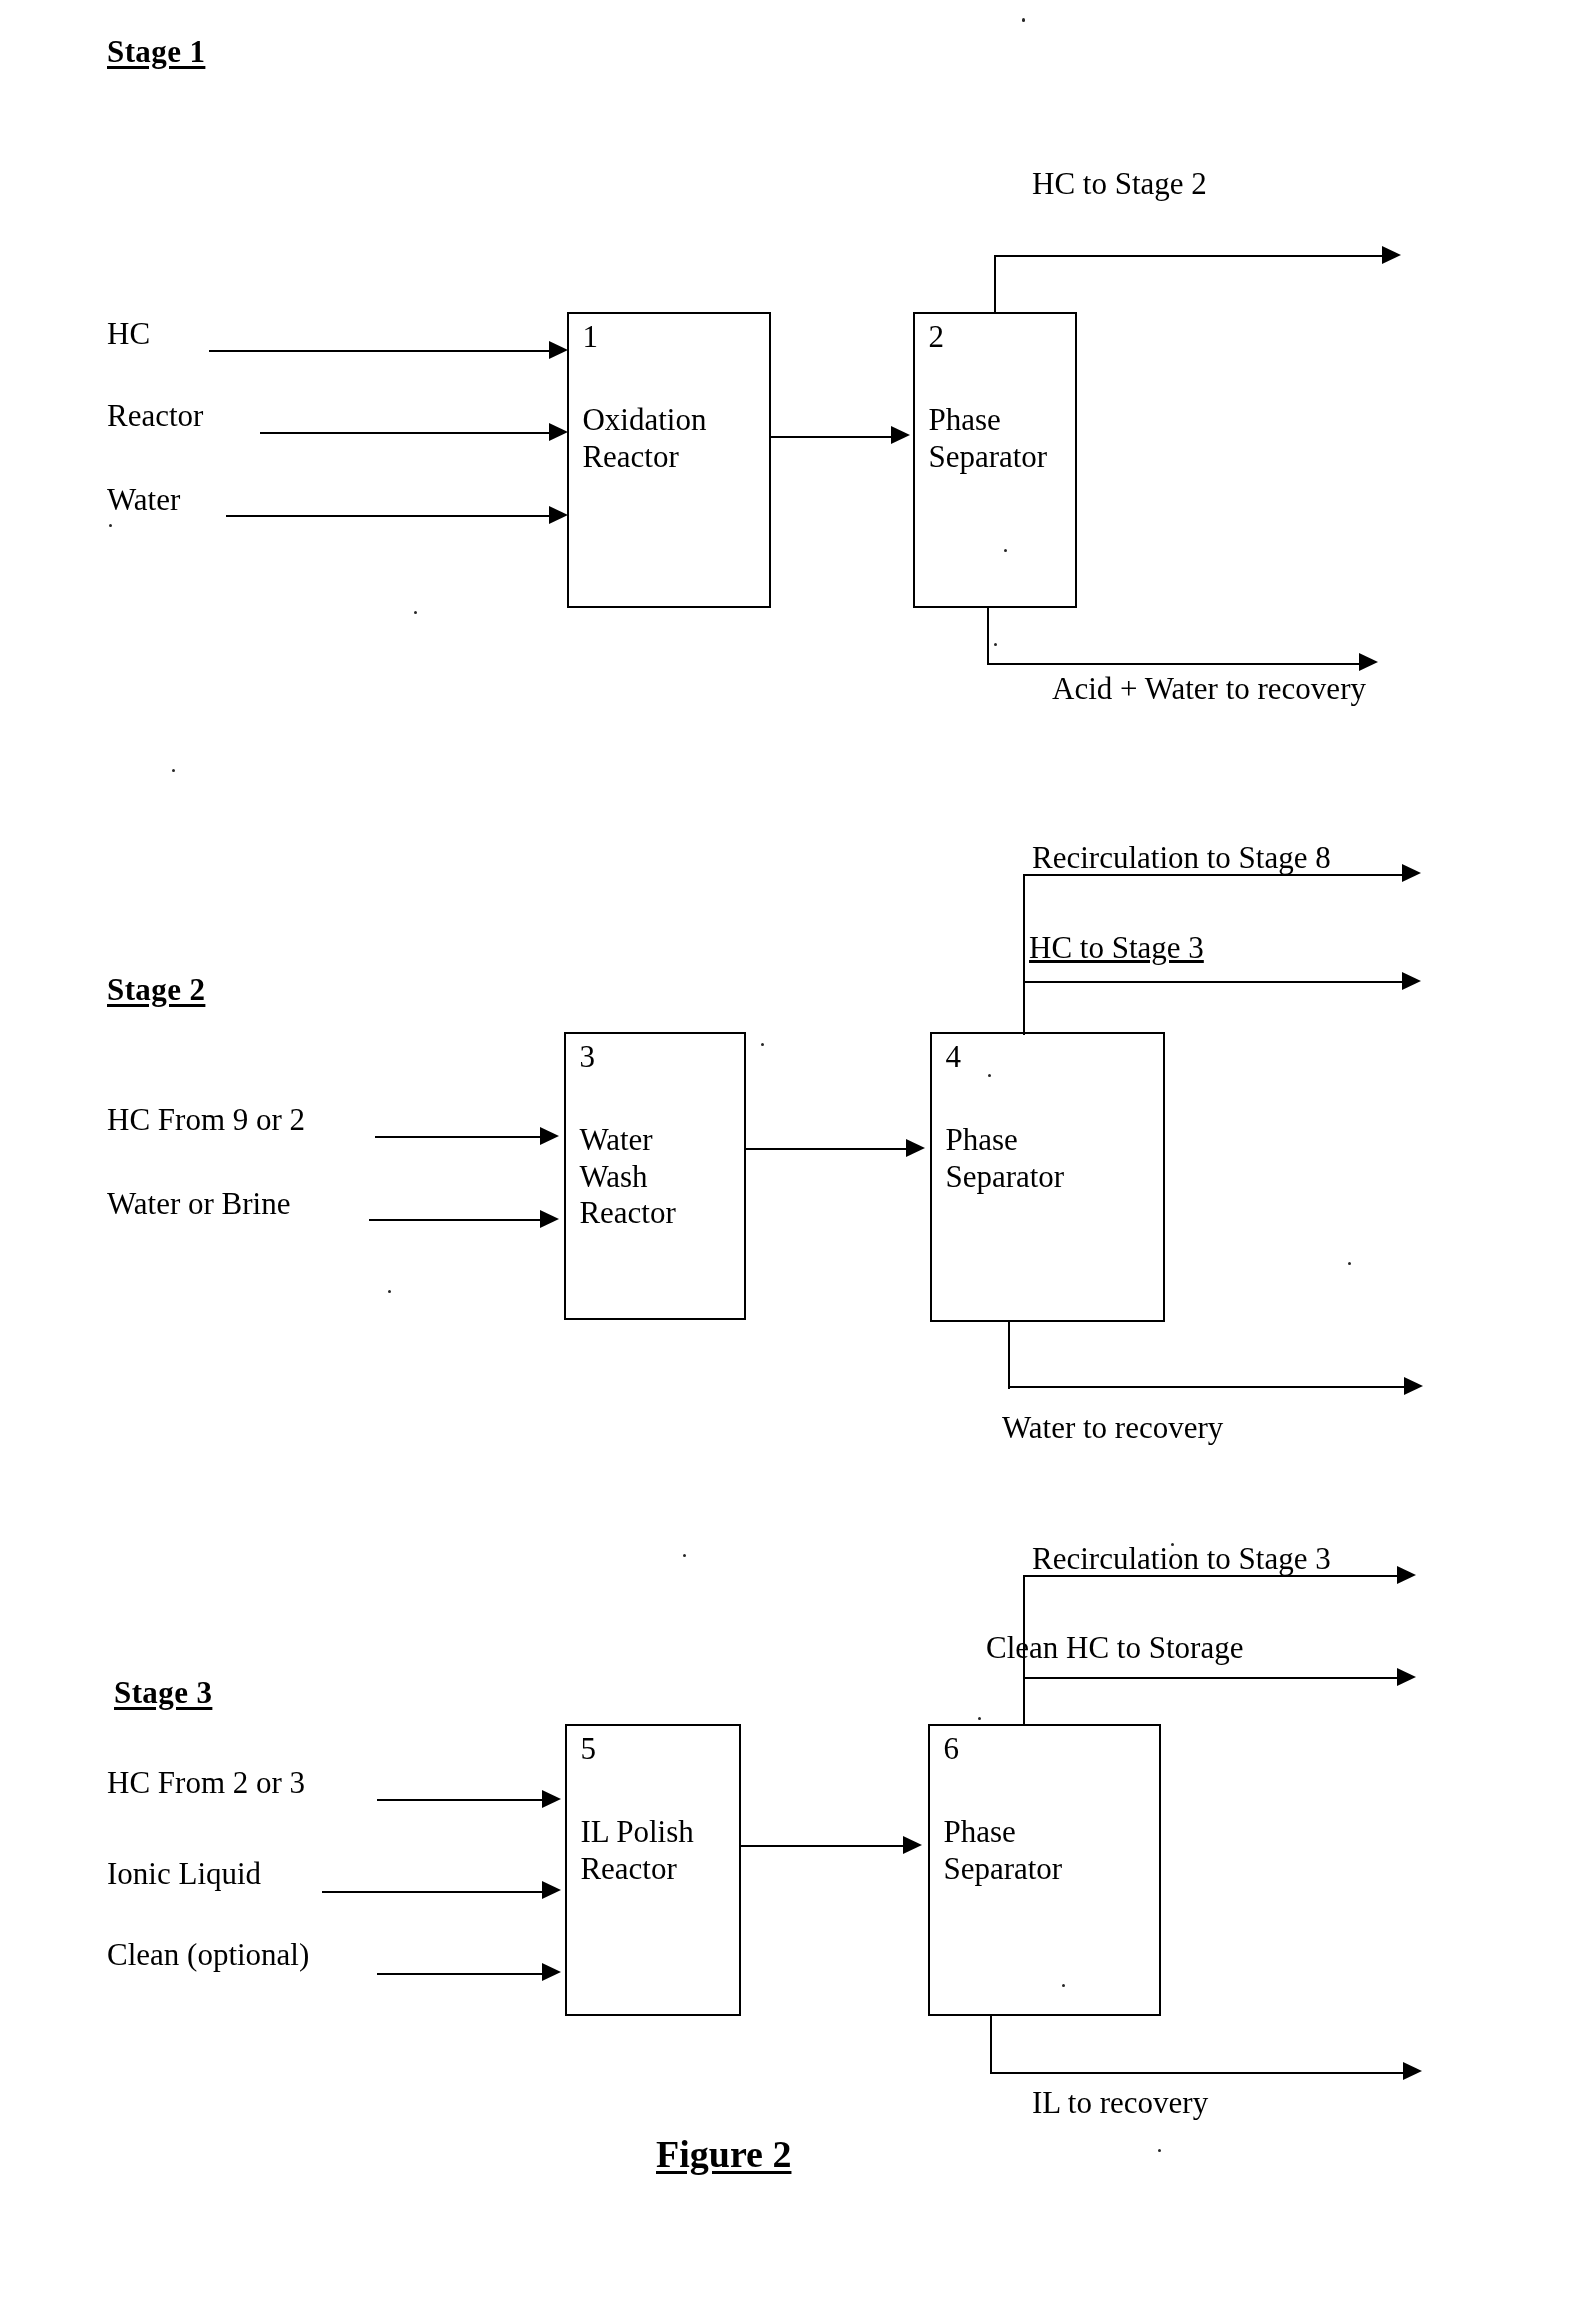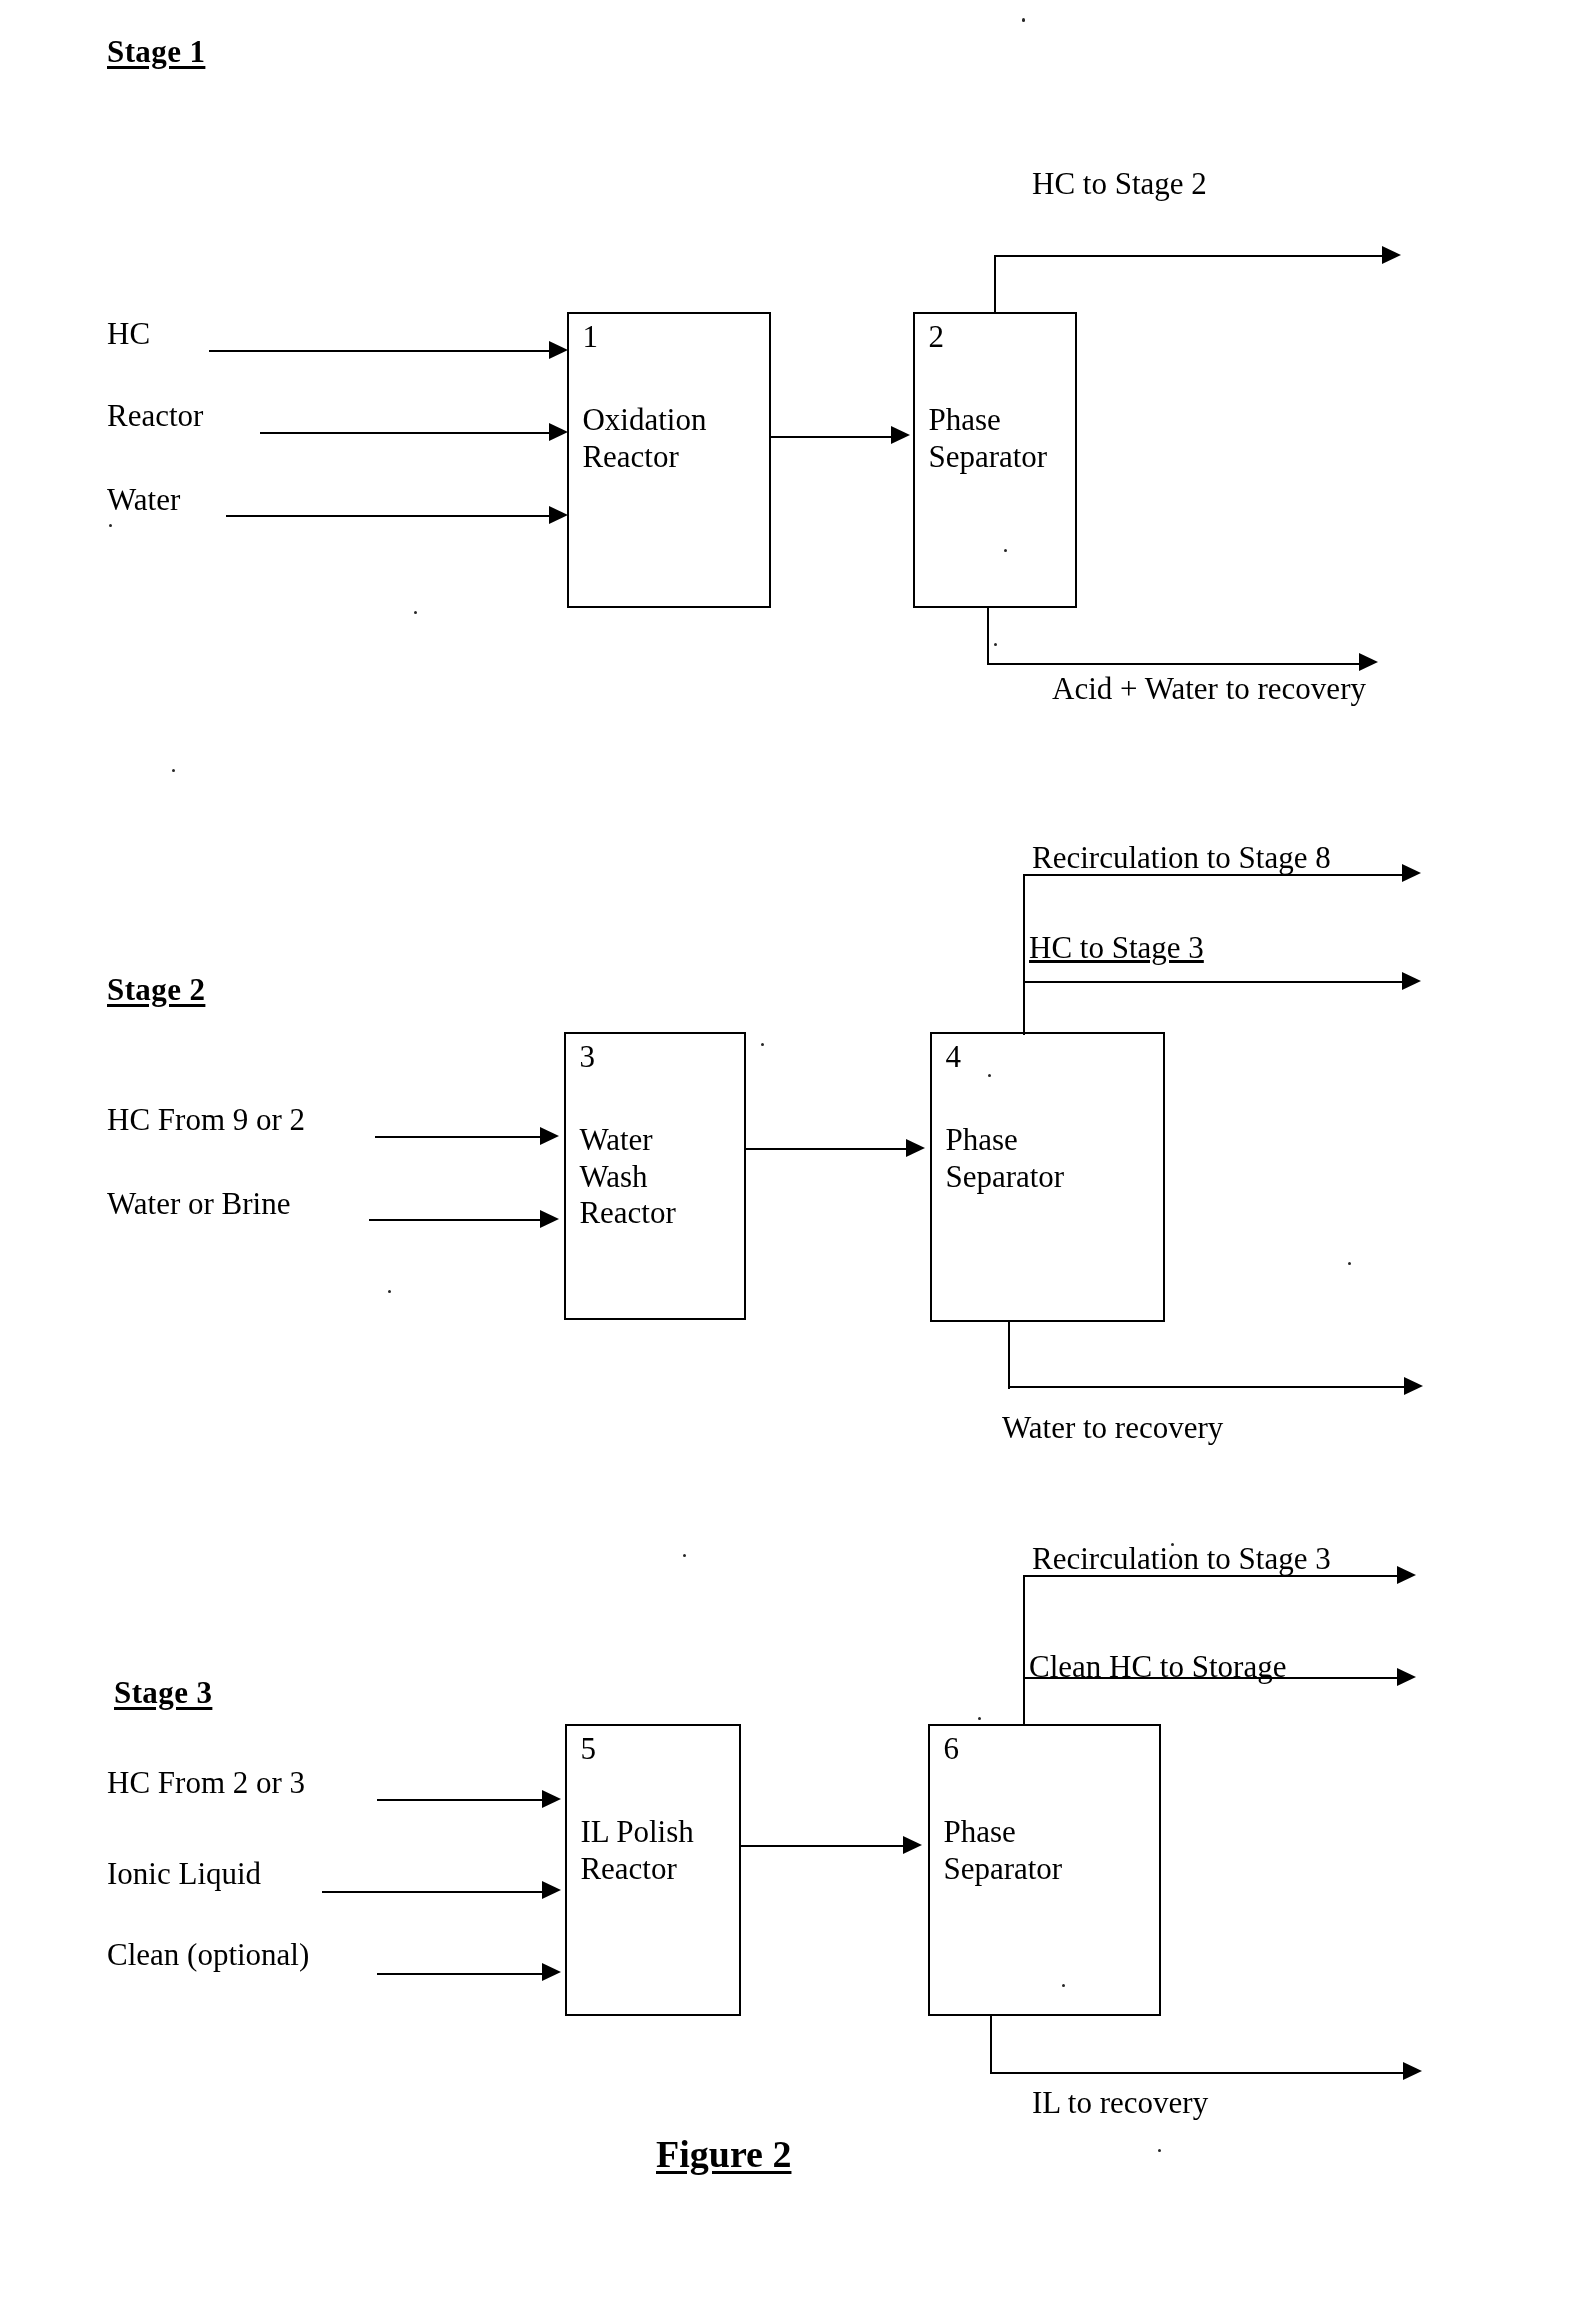--- a/index.html
+++ b/index.html
@@ -168,21 +168,21 @@
   <div class="arrowhead" style="left:1402px; top:864px;"></div>
   <div class="hline" style="left:1023px; top:981px; width:385px;"></div>
   <div class="arrowhead" style="left:1402px; top:972px;"></div>
 
   <div class="vline" style="left:1008px; top:1322px; height:67px;"></div>
   <div class="hline" style="left:1008px; top:1386px; width:402px;"></div>
   <div class="arrowhead" style="left:1404px; top:1377px;"></div>
   <div class="lbl" style="left:1002px; top:1412px;">Water to recovery</div>
 
   <div class="lbl" style="left:1032px; top:1543px;">Recirculation to Stage 3</div>
-  <div class="lbl" style="left:1029px; top:1632px;margin-top:19px;">Clean HC to Storage</div>
+  <div class="lbl" style="left:986px; top:1632px;">Clean HC to Storage</div>
 
   <div class="stage-title" style="left:114px; top:1675px;">Stage 3</div>
 
   <div class="lbl" style="left:107px; top:1767px;">HC From 2 or 3</div>
   <div class="lbl" style="left:107px; top:1858px;">Ionic Liquid</div>
   <div class="lbl" style="left:107px; top:1939px;">Clean (optional)</div>
 
   <div class="hline" style="left:377px; top:1799px; width:168px;"></div>
   <div class="arrowhead" style="left:542px; top:1790px;"></div>
 

